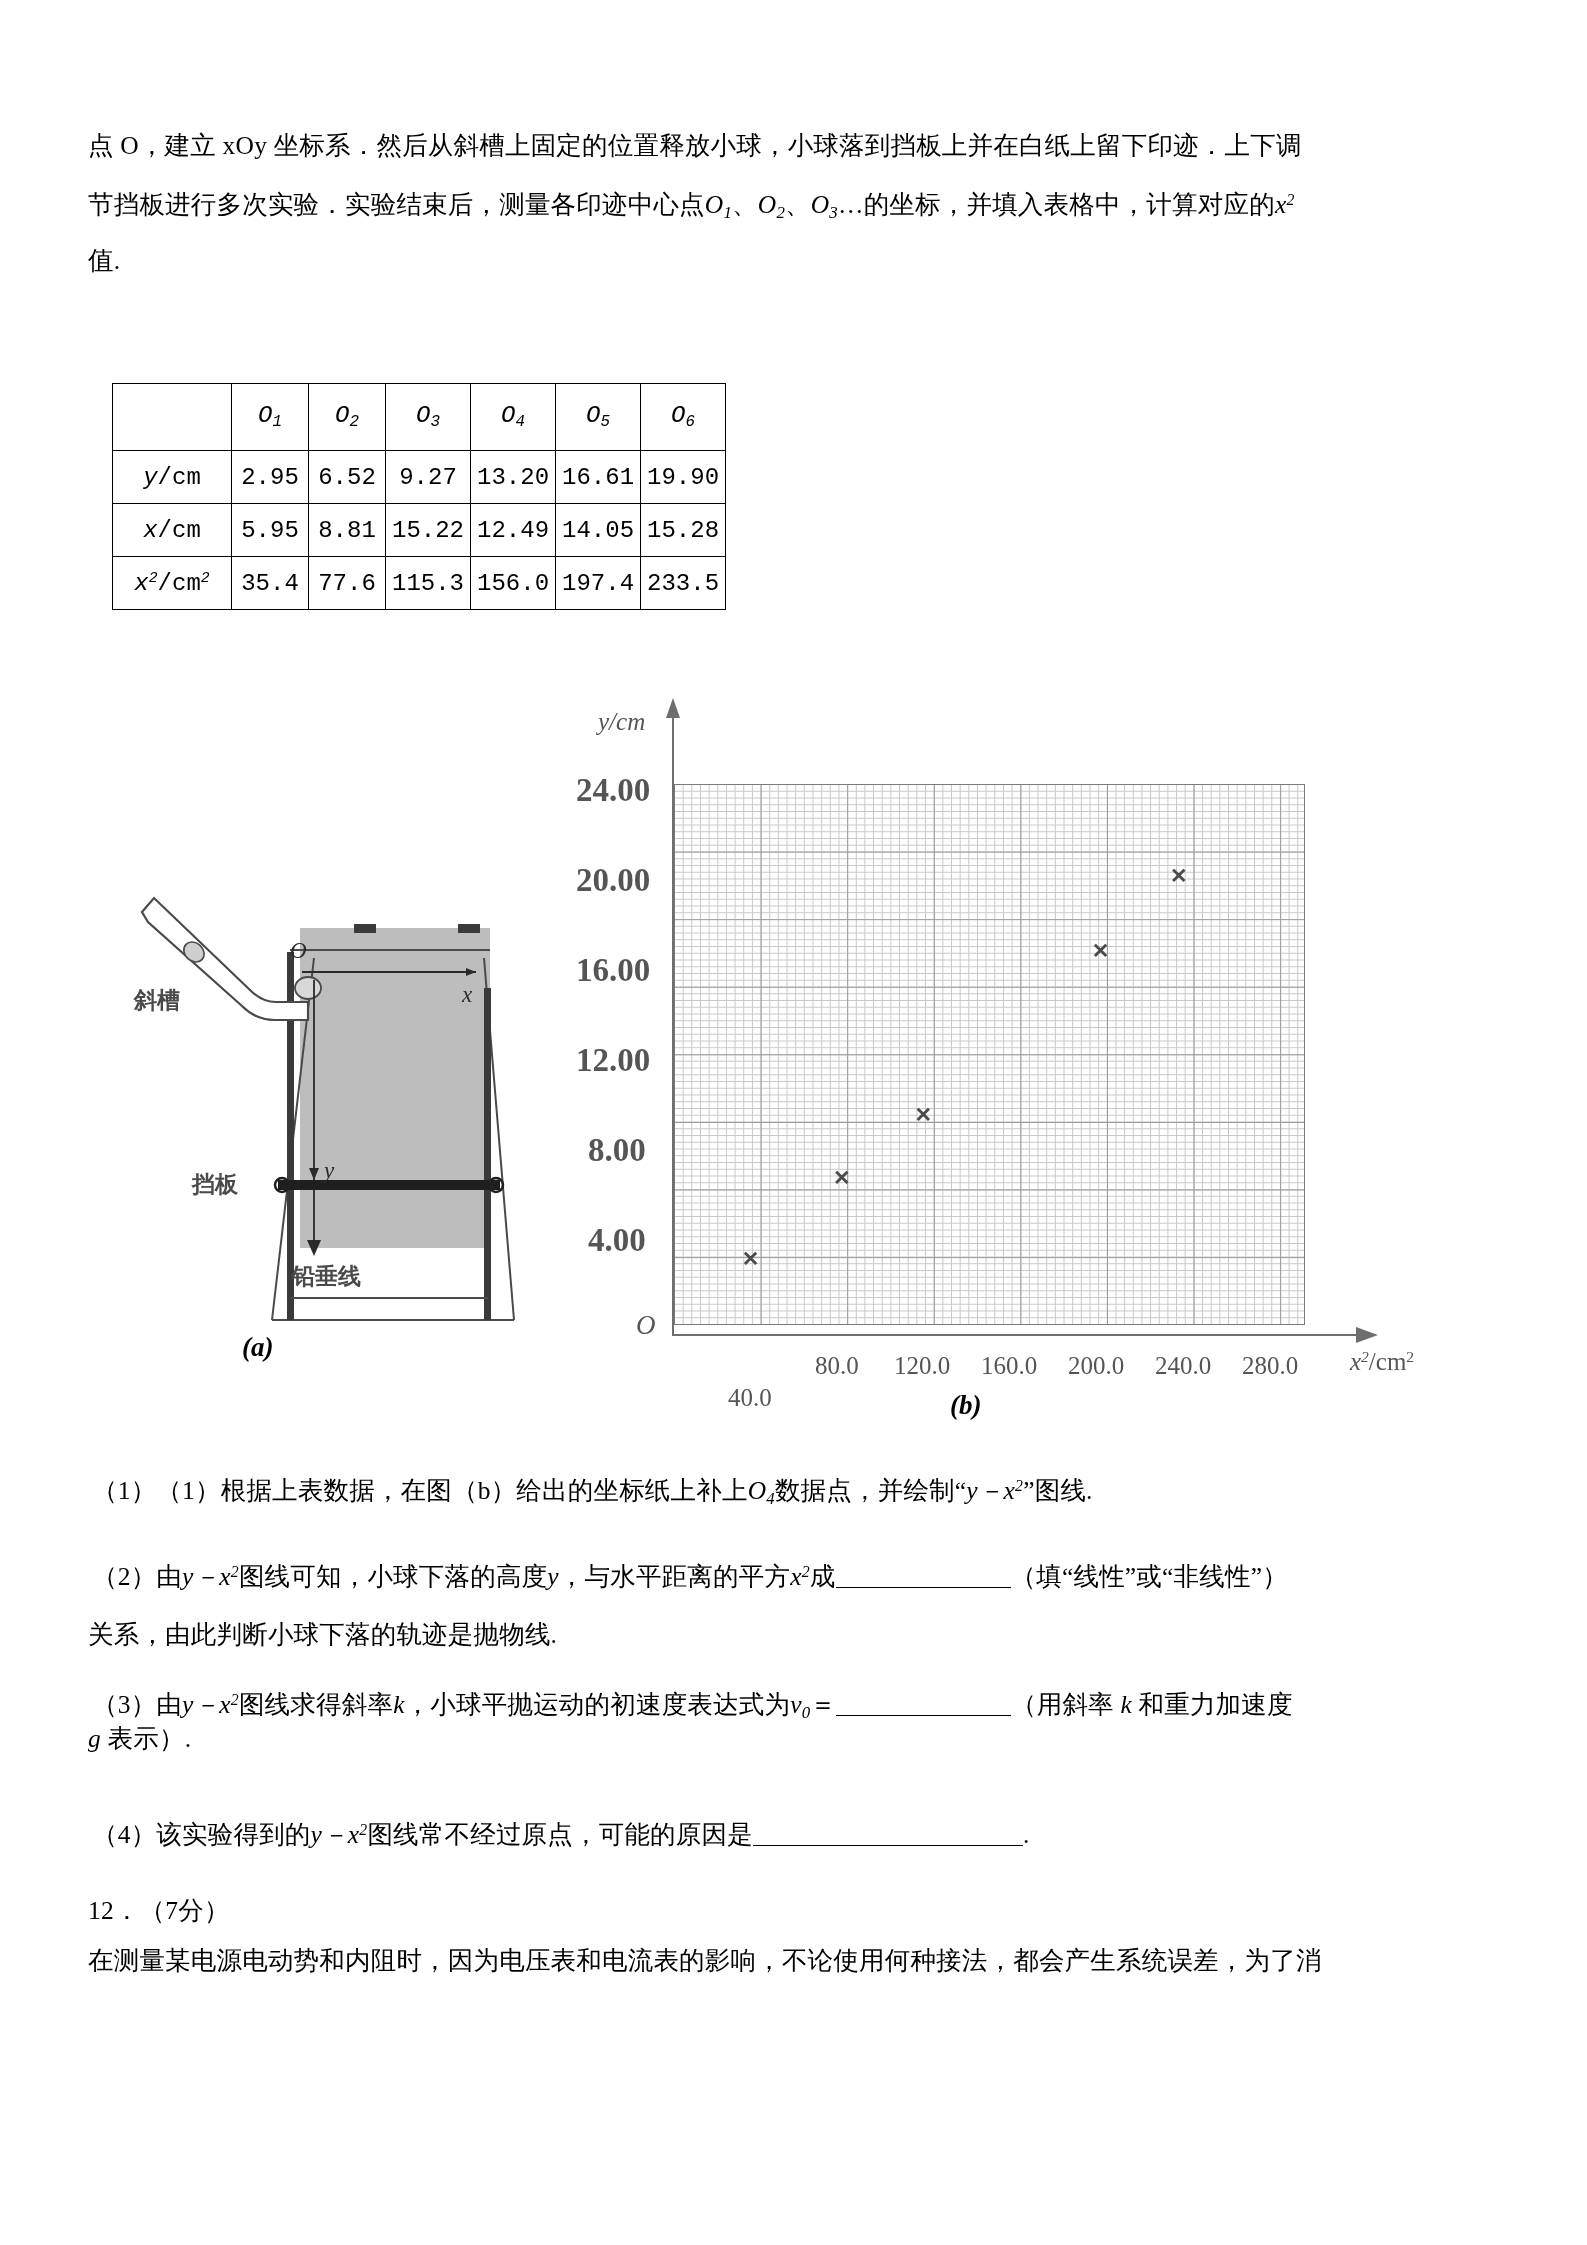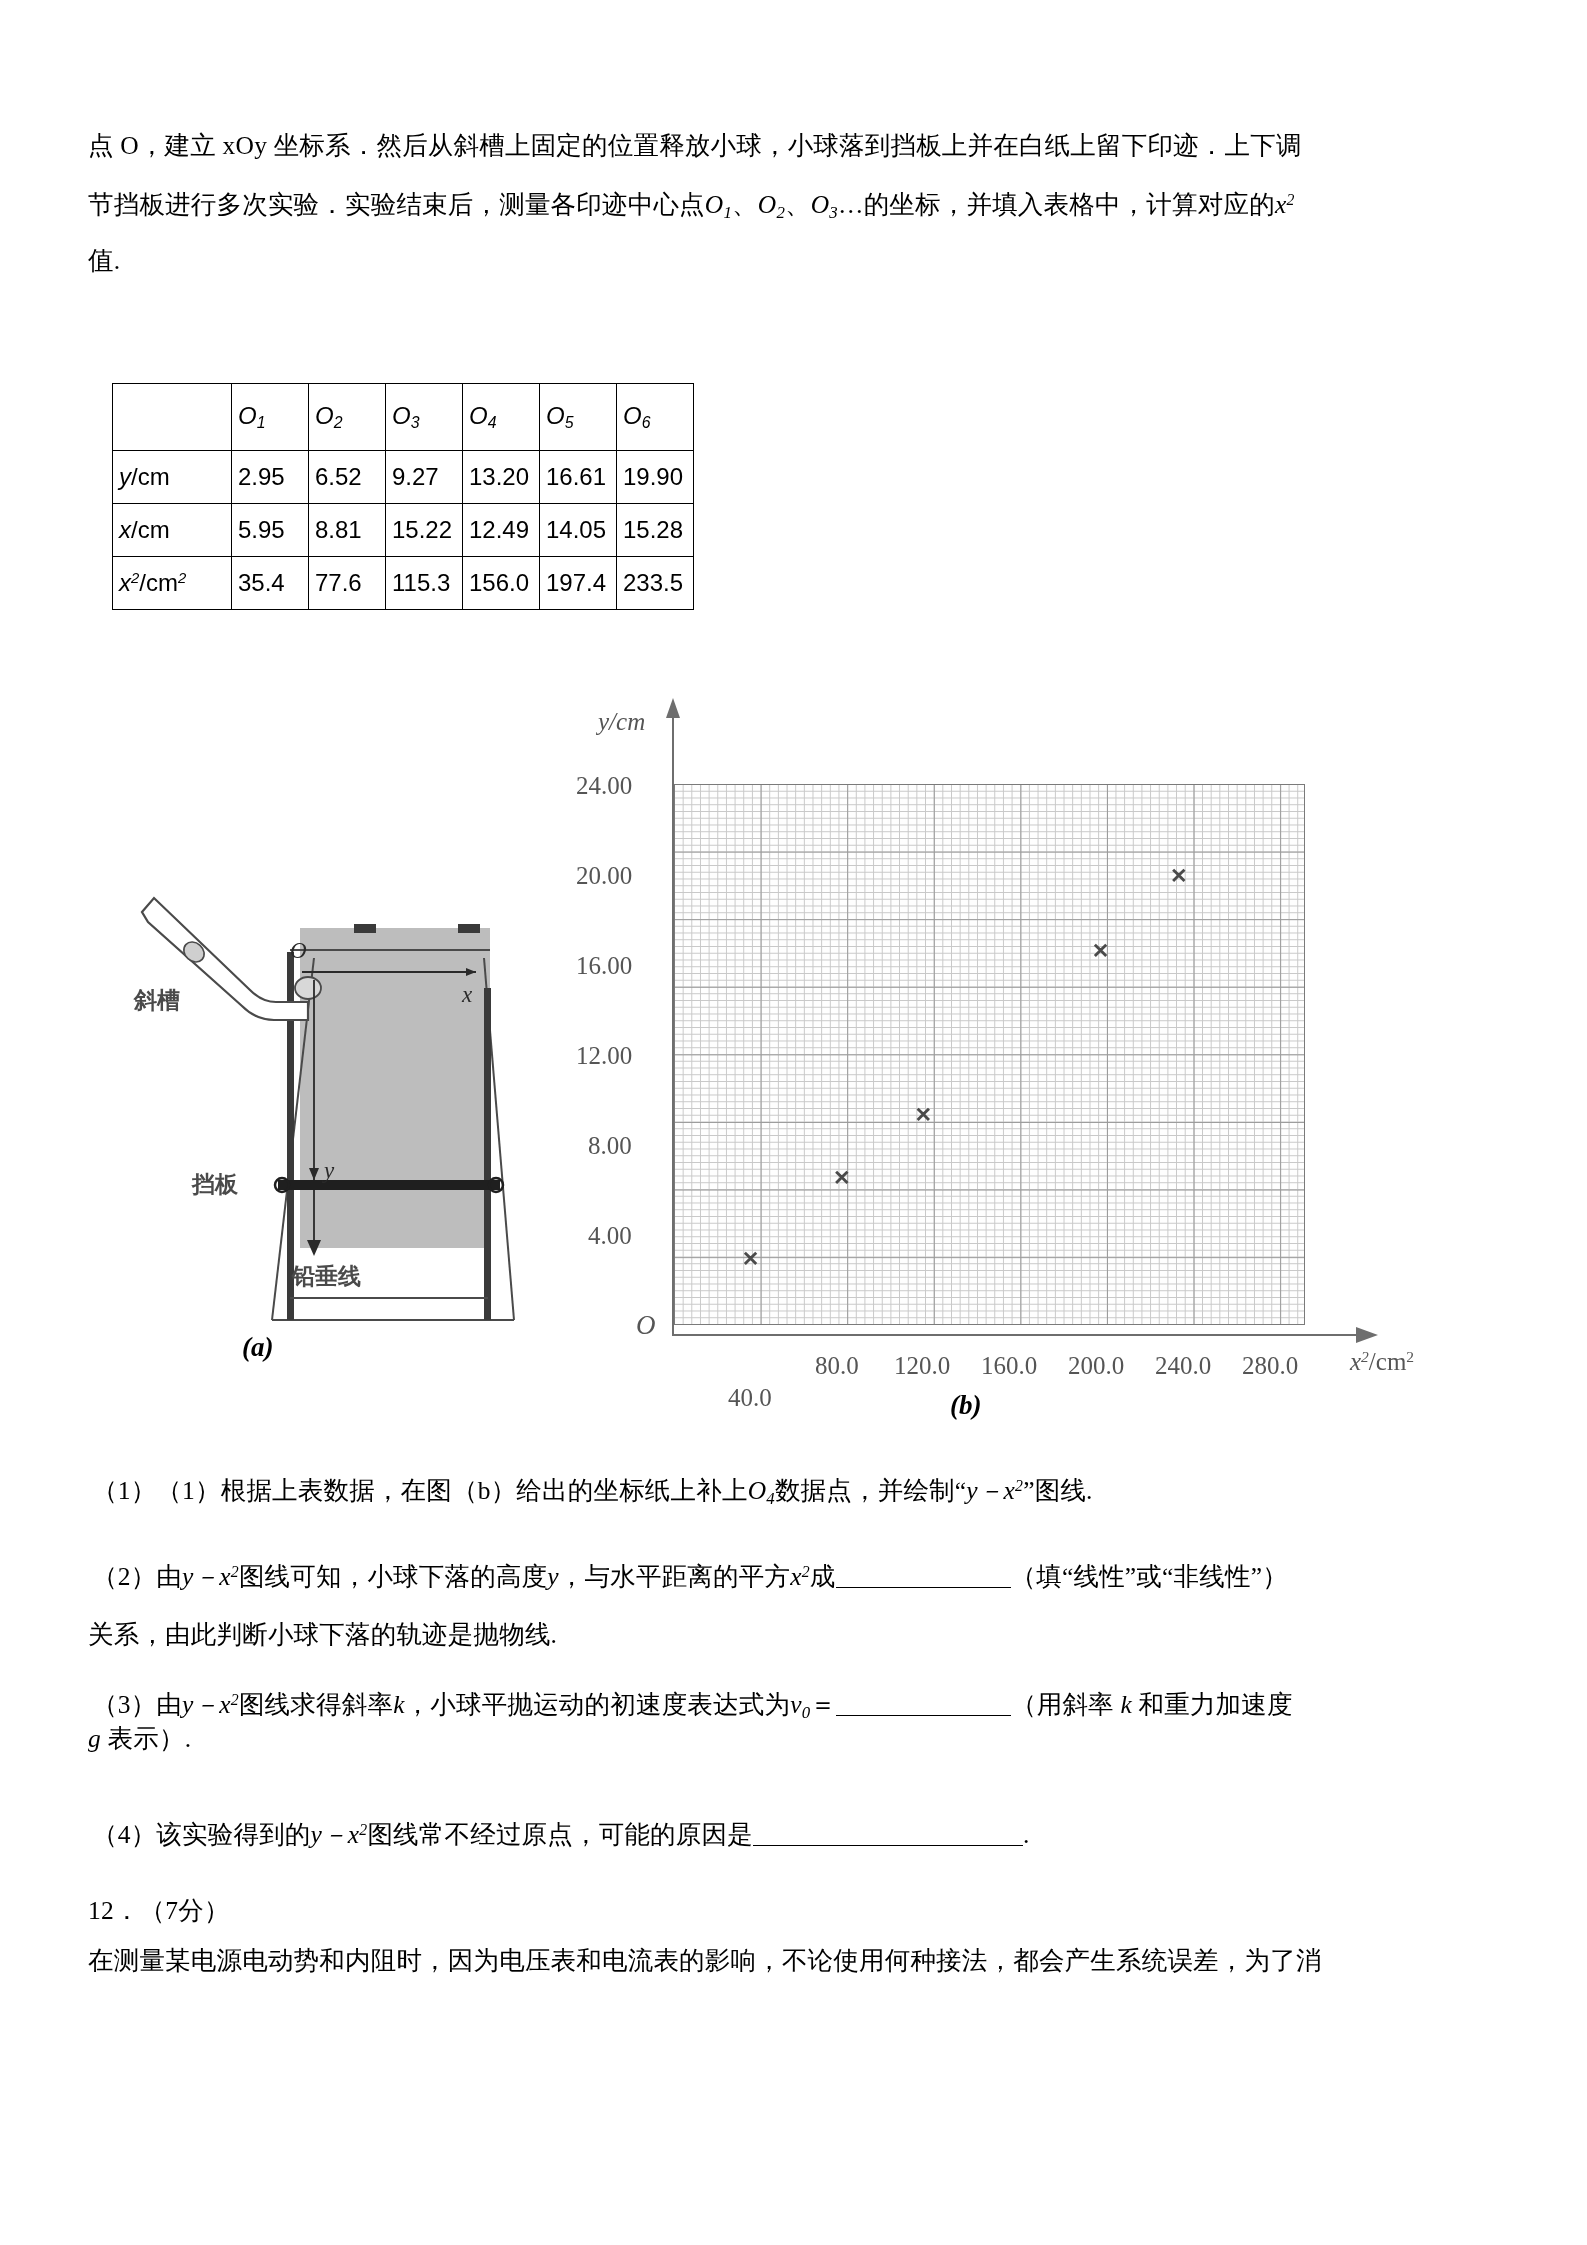--- a/index.html
+++ b/index.html
@@ -26,25 +26,25 @@
   .blank{display:inline-block;border-bottom:1.6px solid #000;vertical-align:-3px;}
 
   
   #data-table{
     position:absolute;left:112px;top:383px;
     border-collapse:collapse;
     font-size:24px;
   }
   #data-table td{
     border:1.5px solid #000;
-    text-align:left;
+    text-align:center;
     vertical-align:middle;
     height:52px;
     padding:0 6px;
-    font-family:Liberation Sans, sans-serif;
+    font-family:Liberation Mono, monospace;
   }
   #data-table td.rowhead{width:106px;}
   #data-table td.datacell{width:64px;}
   #data-table tr.hdr td{height:66px;}
 
   
   #fig-a{position:absolute;left:132px;top:880px;width:420px;height:540px;}
   #fig-a svg{display:block;}
   .figcap{
     position:absolute;font-style:italic;font-size:27px;font-weight:bold;
@@ -65,21 +65,21 @@
       linear-gradient(to bottom, #c8c8c8 1px, transparent 1px);
     background-size:
       86.6px 67.6px,
       86.6px 67.6px,
       8.66px 6.76px,
       8.66px 6.76px;
     background-position:0 0,0 0,0 0,0 0;
   }
   #grid-border{position:absolute;inset:0;border:1.6px solid #7a7a7a;box-sizing:border-box;}
   .axis-line{position:absolute;background:#6e6e6e;}
-  .tickv{position:absolute;font-size:25px;color:#555;font-family:"Liberation Serif",serif;}
+  .tickv{position:absolute;font-size:33px;color:#555;font-family:"Liberation Serif",serif;font-weight:bold;}
   .tickh{position:absolute;font-size:25px;color:#555;font-family:"Liberation Serif",serif;}
   .axlabel{position:absolute;font-size:25px;color:#555;font-style:italic;font-family:"Liberation Serif",serif;}
   .dpt{
     position:absolute;width:18px;height:18px;margin-left:-9px;margin-top:-9px;
     color:#4a4a4a;font-size:21px;line-height:18px;text-align:center;
     font-family:"Liberation Sans",sans-serif;font-weight:bold;
   }
   .origin-o{position:absolute;font-style:italic;font-size:27px;color:#555;}
 </style>
 </head>

